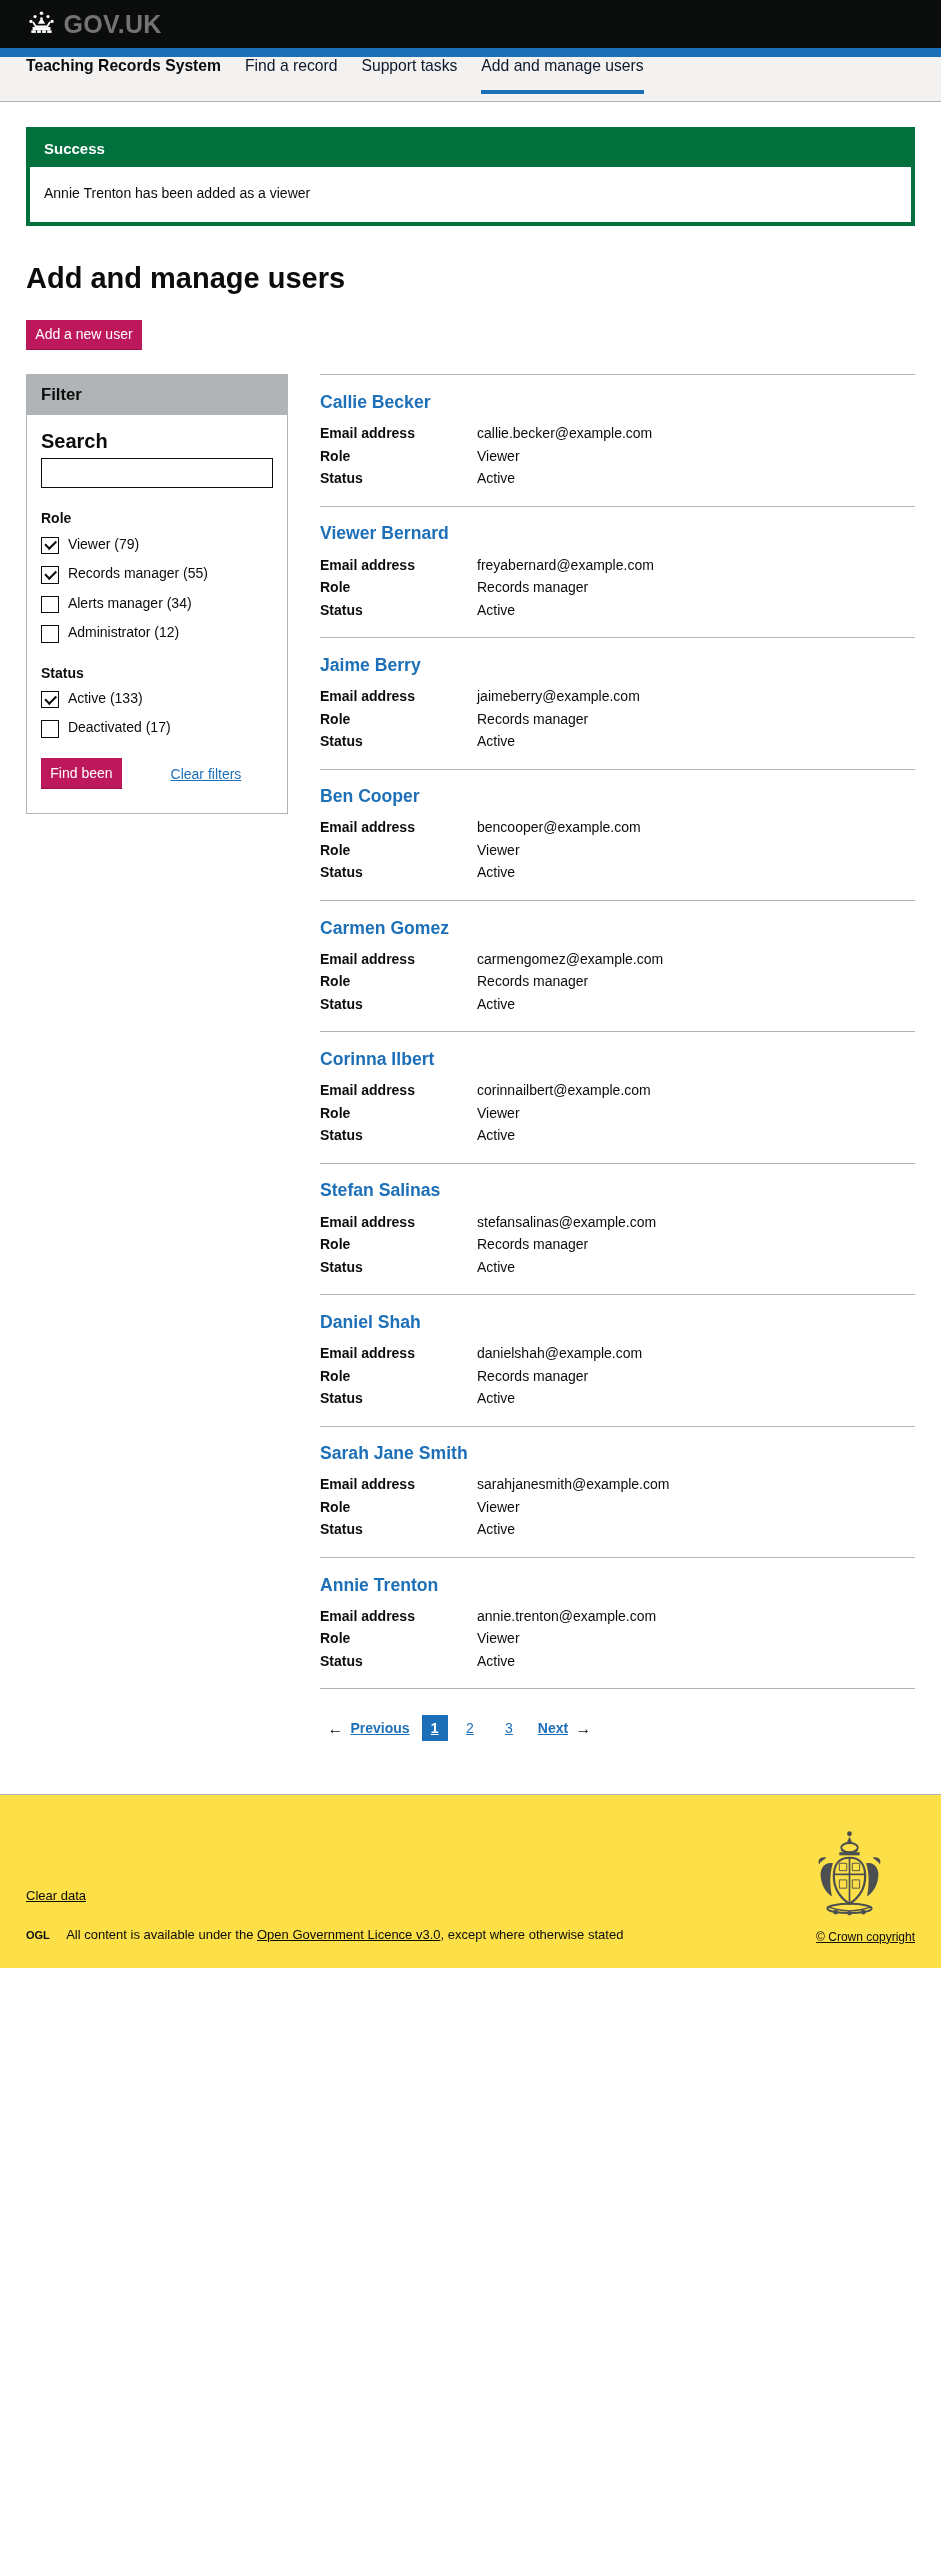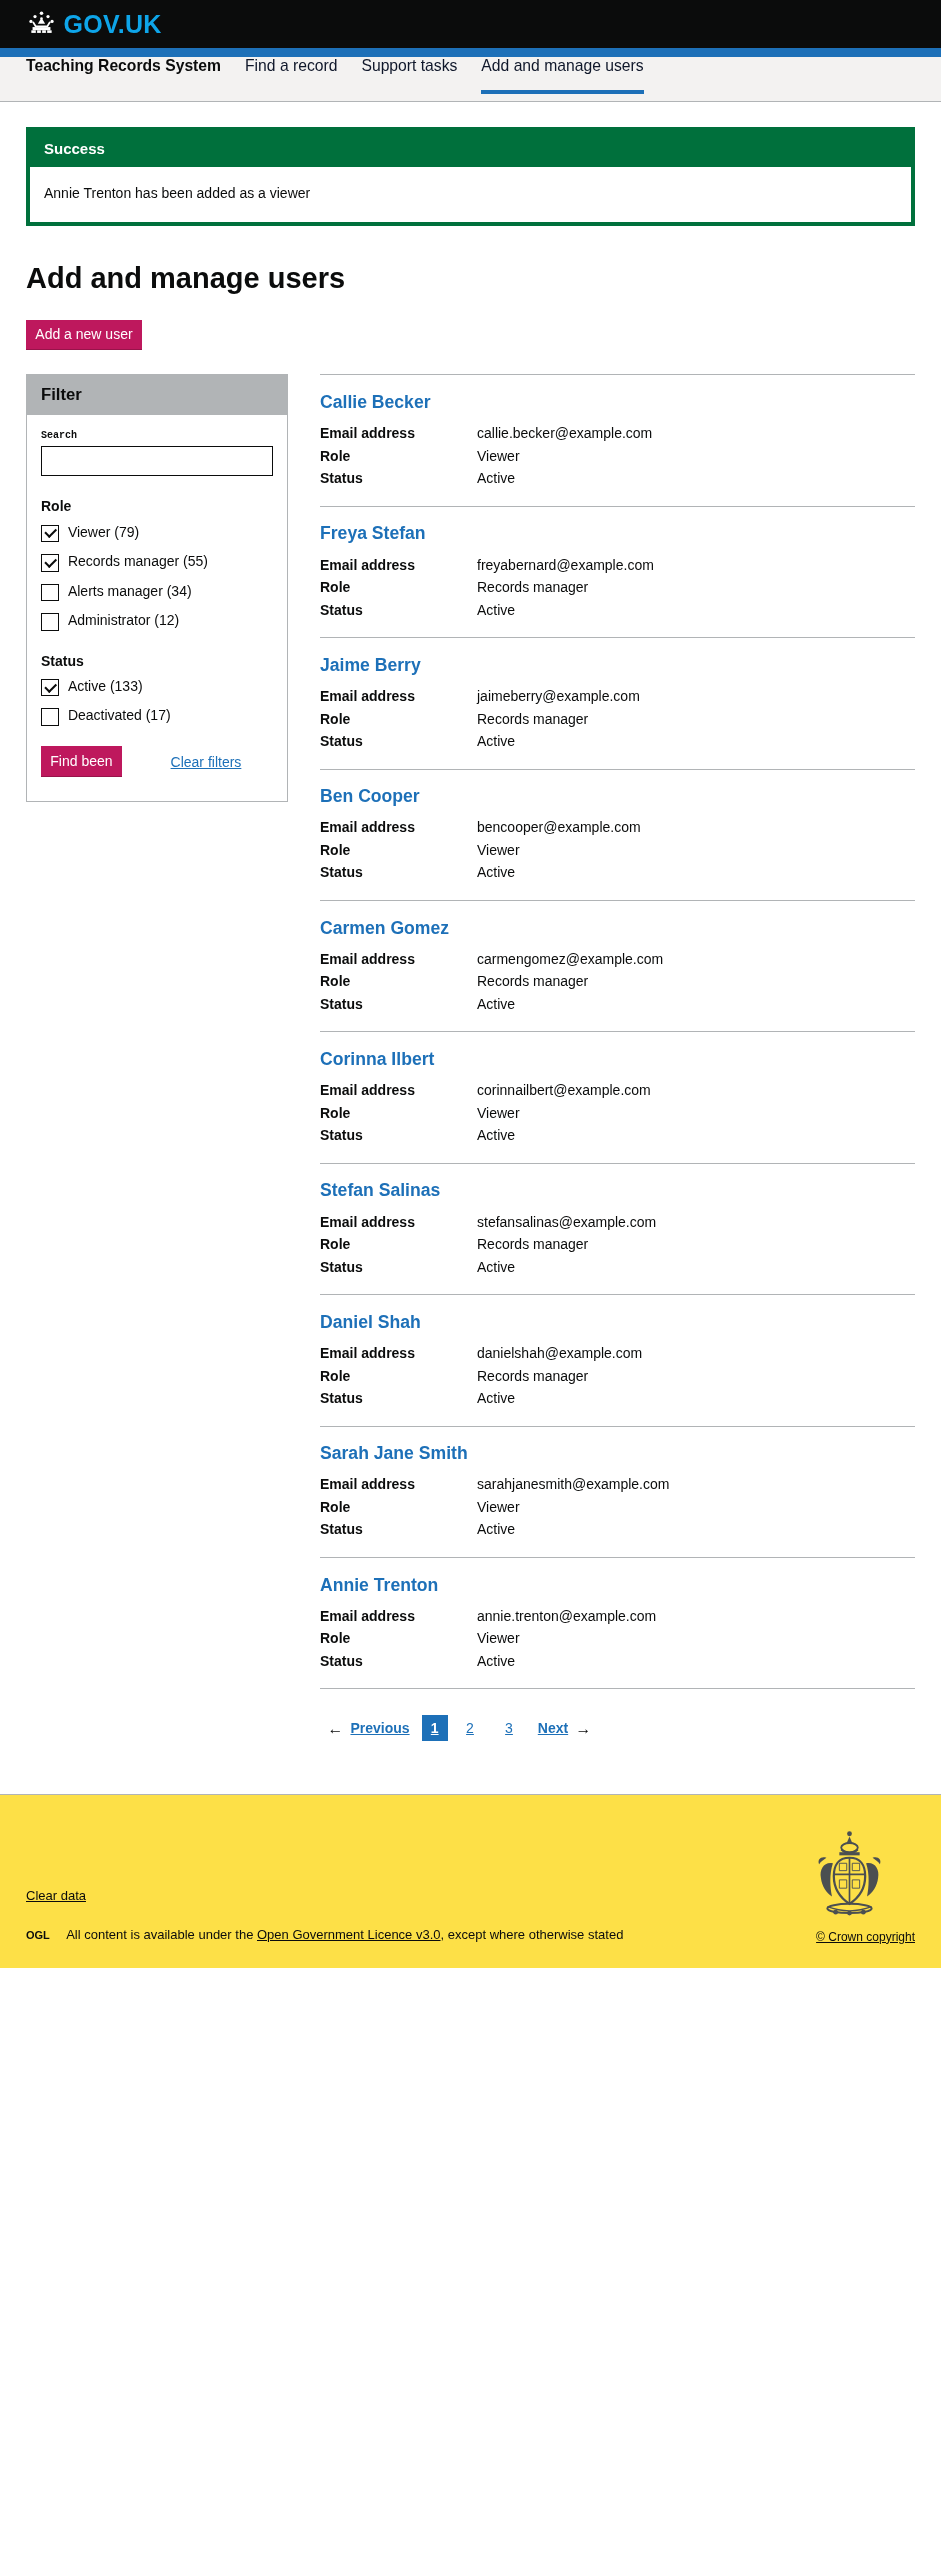--- a/index.html
+++ b/index.html
@@ -21,21 +21,21 @@
     padding: 0 26px;
   }
   .govuk-logo {
     display: flex;
     align-items: center;
     gap: 6.5px;
     text-decoration: none;
   }
   .crown-icon { display: block; }
   .govuk-wordmark {
-    color: #0ea5e9;
+    color: #737373;
     font-size: 25px;
     font-weight: 700;
     letter-spacing: 0.3px;
     line-height: 1;
   }
   .blue-bar { height: 9.3px; background: #1d70b8; }
 
   
   .service-nav {
     background: #f3f2f1;
@@ -140,25 +140,24 @@
   }
   .filter-heading {
     font-size: 16.7px;
     font-weight: 700;
     color: #0b0c0c;
     line-height: 1.1;
   }
   .filter-body { padding: 15px 14px 24px; }
   .filter-label {
     display: block;
-    font-size: 10px;
+    font-size: 20px;
     font-weight: 700;
     color: #0b0c0c;
     margin-bottom: 5.6px;
-    font-family: Liberation Mono, monospace;
   }
   .search-input {
     width: 100%;
     height: 30px;
     border: 1.9px solid #0b0c0c;
     padding: 3.7px 4.6px;
     font-size: 14px;
     font-family: inherit;
     background: #ffffff;
   }
@@ -474,21 +473,21 @@
                 <tr>
                   <th>Role</th>
                   <td>Viewer</td>
                 </tr>
                 <tr>
                   <th>Status</th>
                   <td>Active</td>
                 </tr>
               </tbody>
             </table></div>
-          <div class="user-card"><a class="user-name" href="#">Freya Stefan</a><table class="user-details">
+          <div class="user-card"><a class="user-name" href="#">Viewer Bernard</a><table class="user-details">
               <tbody>
                 <tr>
                   <th>Email address</th>
                   <td>freyabernard@example.com</td>
                 </tr>
                 <tr>
                   <th>Role</th>
                   <td>Records manager</td>
                 </tr>
                 <tr>

